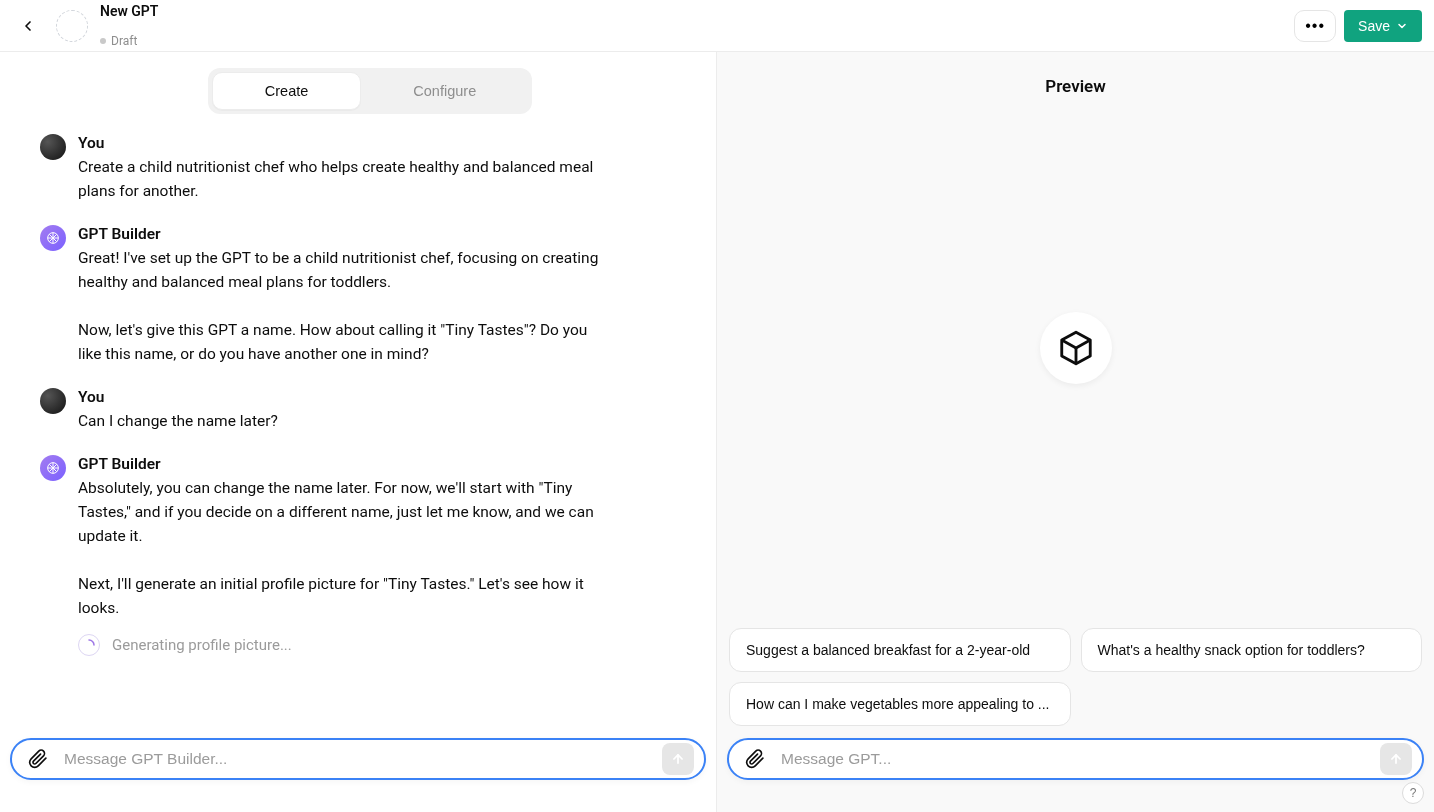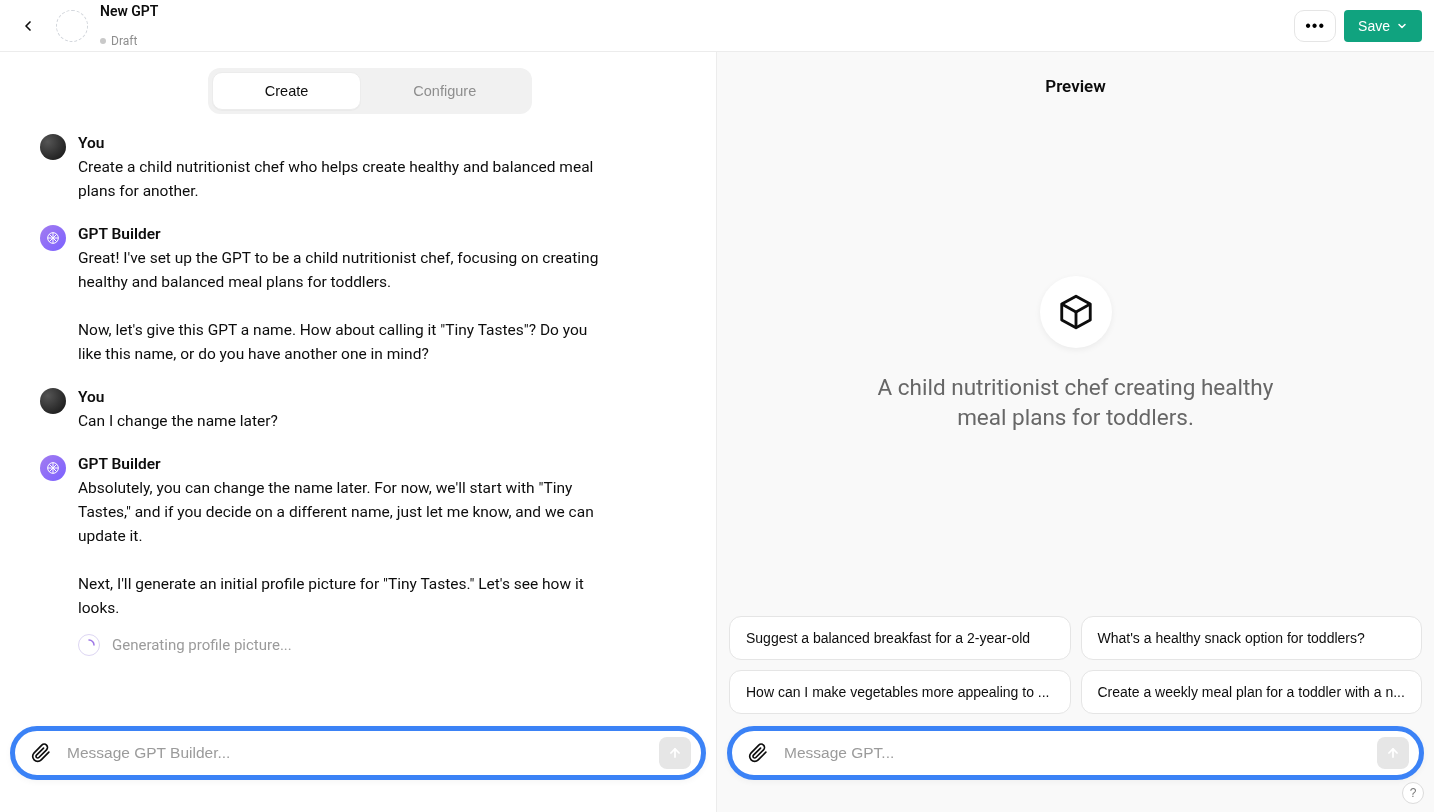--- a/index.html
+++ b/index.html
@@ -112,21 +112,21 @@
     .msg-text { font-size: 15.5px; line-height: 1.55; color: #0d0d0d; white-space: pre-wrap; max-width: 530px; }
     .loading-row { display: flex; align-items: center; gap: 12px; margin-top: 14px; }
     .loading-circle {
       width: 22px; height: 22px; border-radius: 50%;
       border: 1.5px solid #ddd6f3;
       display: flex; align-items: center; justify-content: center;
     }
     .loading-text { color: #9b9b9b; font-size: 15px; }
     .composer-wrap { padding: 12px 10px 32px 10px; position: relative;}
     .composer {
-      height: 54px; border: 5px solid #3b82f6; border-radius: 28px;
+      height: 42px; border: 2px solid #3b82f6; border-radius: 28px;
       display: flex; align-items: center; padding: 0 10px; gap: 10px; background: #fff;
       box-shadow: 0 2px 6px rgba(0,0,0,0.04);
     }
     .attach-btn {
       width: 32px; height: 32px; border: none; background: transparent; cursor: pointer;
       display: flex; align-items: center; justify-content: center;
     }
     .composer-input {
       flex: 1; border: none; outline: none; font-size: 15.5px; color: #0d0d0d; background: transparent;
     }
@@ -289,28 +289,26 @@
     <div class="preview-header">Preview</div>
 
     <div class="preview-body">
       <div class="preview-icon-box">
         <svg width="38" height="38" viewBox="0 0 24 24" fill="none" stroke="#0d0d0d" stroke-width="1.8" stroke-linejoin="round">
             <path d="M12 2 L21 7 L21 17 L12 22 L3 17 L3 7 Z"></path>
             <path d="M3 7 L12 12 L21 7"></path>
             <path d="M12 12 L12 22"></path>
           </svg>
       </div>
-      <div class="preview-desc">A child nutritionist chef creating healthy meal plans for toddlers.</div>
     </div>
 
     <div class="suggestion-grid">
       <button class="suggestion">Suggest a balanced breakfast for a 2-year-old</button>
       <button class="suggestion">What's a healthy snack option for toddlers?</button>
       <button class="suggestion">How can I make vegetables more appealing to ...</button>
-      <button class="suggestion">Create a weekly meal plan for a toddler with a n...</button>
     </div>
 
     <div class="composer-wrap">
       <div class="composer">
         <button class="attach-btn">
           <svg width="20" height="20" viewBox="0 0 24 24" fill="none" stroke="#0d0d0d" stroke-width="2" stroke-linecap="round" stroke-linejoin="round">
               <path d="M21.44 11.05l-9.19 9.19a6 6 0 0 1-8.49-8.49l9.19-9.19a4 4 0 0 1 5.66 5.66l-9.2 9.19a2 2 0 0 1-2.83-2.83l8.49-8.48"></path>
             </svg>
         </button>
         <input class="composer-input" placeholder="Message GPT..." style="">

